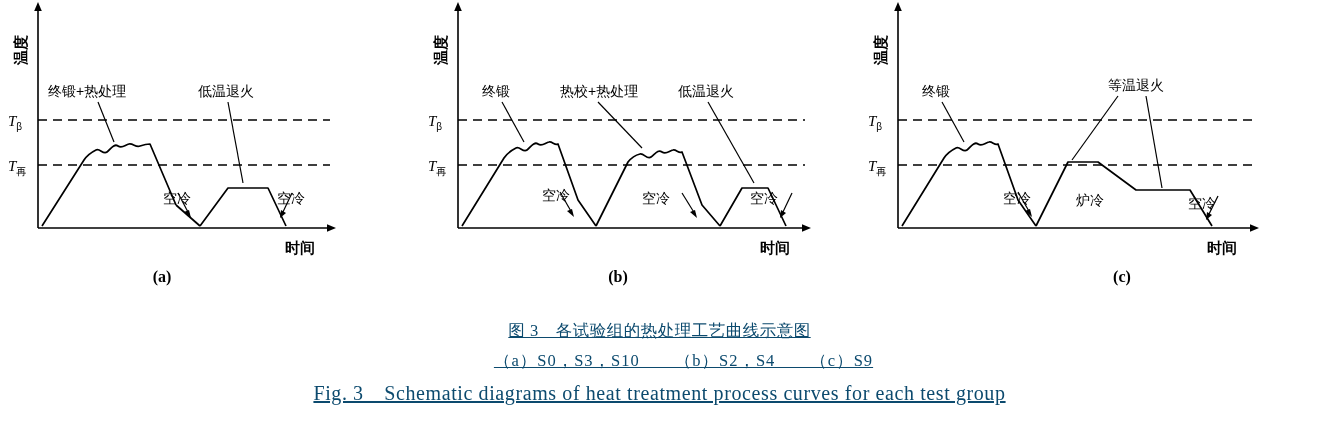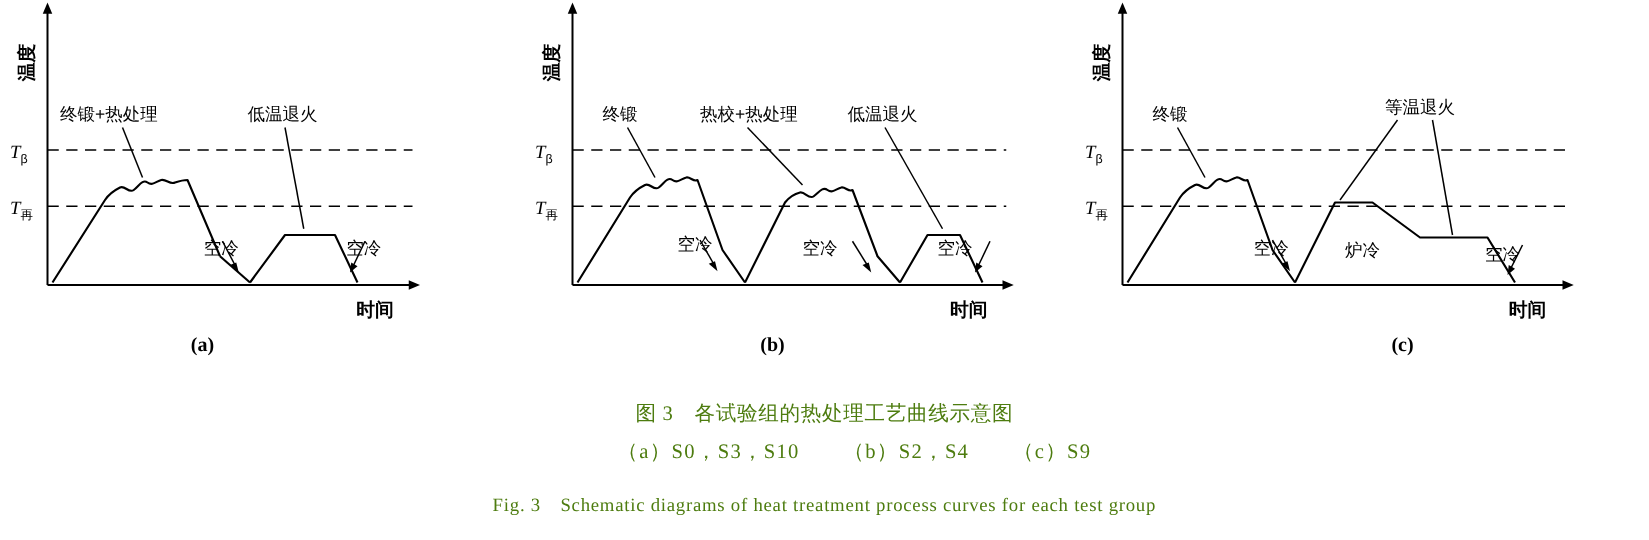--- a/index.html
+++ b/index.html
@@ -57,33 +57,34 @@
   .caption-block {
     position: absolute;
     left: 0;
     top: 316px;
     width: 1319px;
     text-align: center;
   }
   .cap-line {
     font-family: "Liberation Serif", serif;
     font-size: 16.5px;
-    color: #4d7c0f;
+    color: #0c4a6e;
     line-height: 30px;
     letter-spacing: 0.5px;
+    text-decoration: underline;
   }
   .cap-line-2 {
     font-size: 16.5px;
     letter-spacing: 1px;
     padding-left: 48px;
   }
   .cap-line-3 {
-    font-size: 15px;
+    font-size: 20px;
     letter-spacing: 0.6px;
-    margin-top: 14px;
+    margin-top: 2px;
   }
   text {
     font-family: "Liberation Serif", serif;
     fill: #000;
   }
   .axis-title-cn {
     font-family: "Liberation Sans", sans-serif;
     font-size: 15px;
     font-weight: bold;
   }

